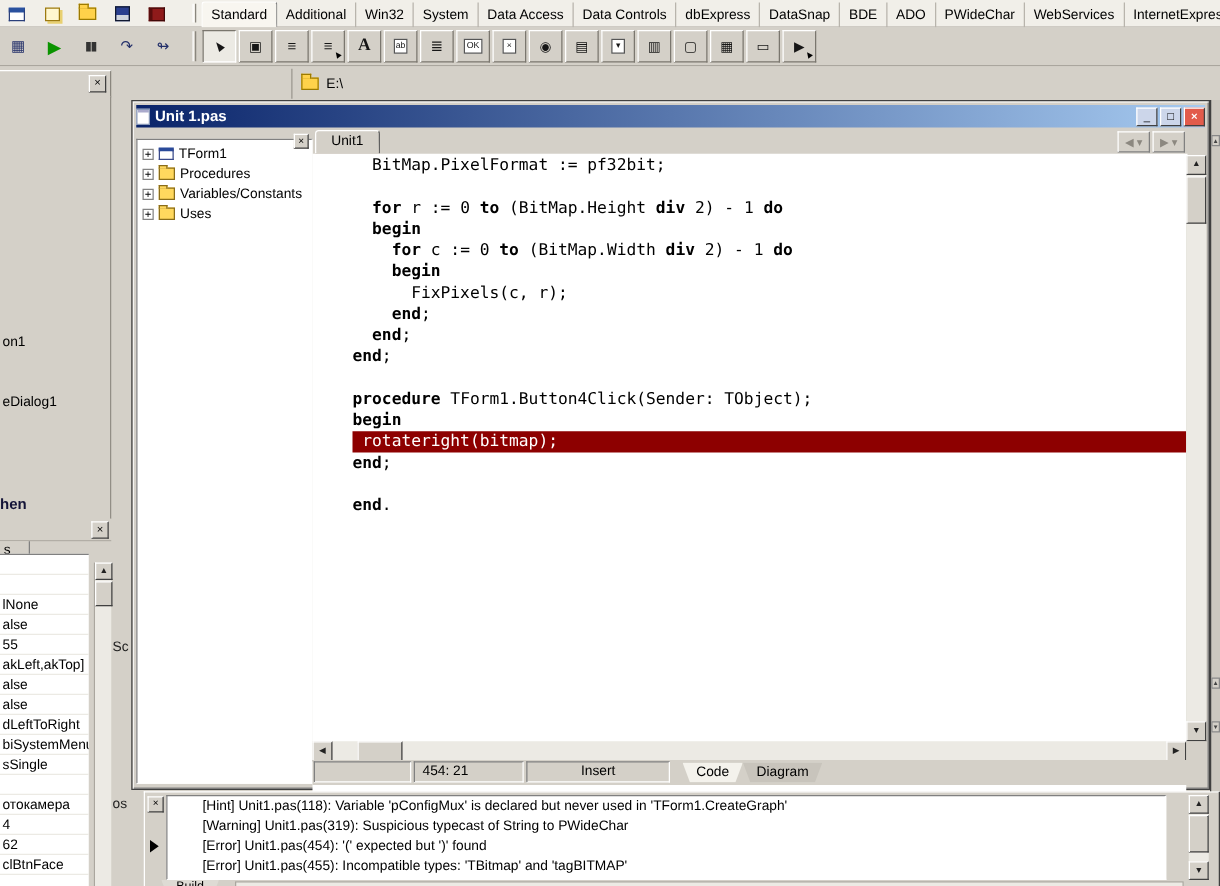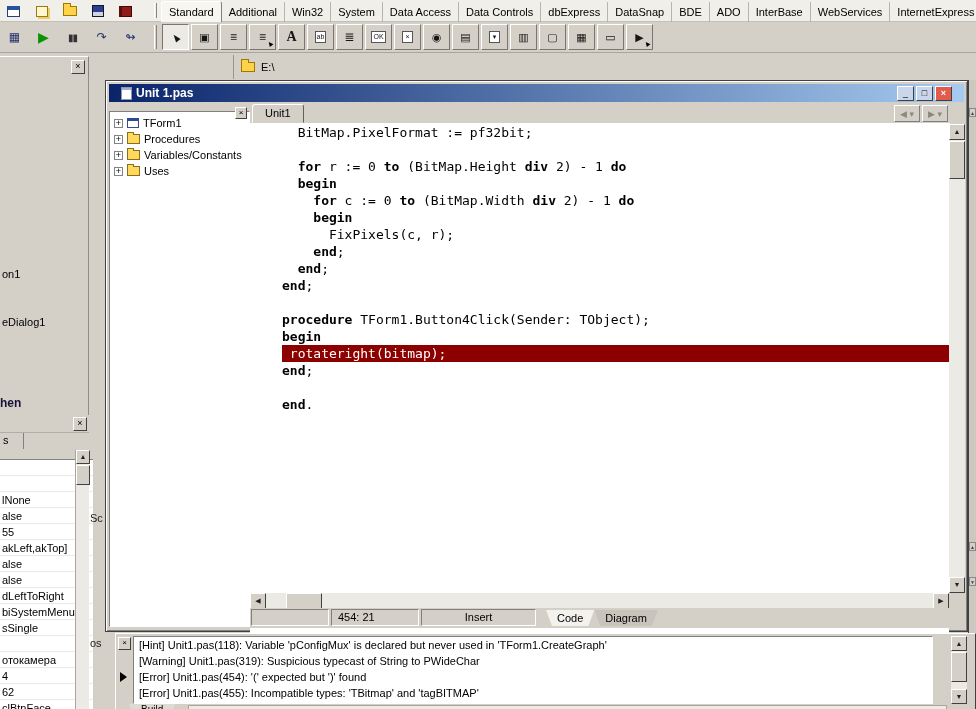--- a/index.html
+++ b/index.html
@@ -53,31 +53,31 @@
   .frag-dark { left:0; top:319px; font-size:12px; font-weight:bold; color:#141438; }
   .sliver { position:absolute; font-size:11px; color:#222; }
   .sliver-1 { left:90px; top:512px; }
   .sliver-2 { left:90px; top:637px; }
 
   
   .inspector { position:absolute; left:0; top:415px; width:89px; height:294px; background:#d4d0c8; }
   .insp-head { position:absolute; left:0; top:0; width:100%; height:18px; border-bottom:1px solid #b2aea6; }
   .insp-head .mini-close { right:2px; top:2px; width:14px; height:14px; }
   .insp-tab { position:absolute; left:0; top:18px; width:24px; height:16px; font-size:11px; line-height:15px; padding-left:3px; border-right:1px solid #808080; background:#d4d0c8; }
-  .insp-grid { position:absolute; left:0; top:44px; width:93px; bottom:0; background:#fff; border-top:1px solid #808080; overflow:hidden; }
+  .insp-grid { position:absolute; left:0; top:28px; width:71px; bottom:0; background:#fff; border-top:1px solid #808080; overflow:hidden; }
   .irow { height:16px; line-height:16px; font-size:11px; border-bottom:1px solid #eceae4; padding-left:2px; white-space:nowrap; overflow:hidden; }
   .insp-sb { position:absolute; right:0; top:35px; width:14px; bottom:0; background:#eceae4; border-left:1px solid #aaa69e; }
   .sb-btn { background:#d4d0c8; border:1px solid; border-color:#fff #404040 #404040 #fff; font-size:7px; text-align:center; color:#222; line-height:12px; }
   .insp-sb .sb-btn { position:absolute; left:0; width:14px; height:14px; }
   .insp-sb .up { top:0; }
   .insp-thumb { position:absolute; left:0; top:15px; width:14px; height:20px; background:#d4d0c8; border:1px solid; border-color:#fff #404040 #404040 #fff; }
 
   
   .edwin { position:absolute; left:105px; top:80px; width:863px; height:552px; background:#d4d0c8; border:1px solid #404040; box-shadow:inset 1px 1px 0 #fff, inset -1px -1px 0 #808080; }
-  .edwin-title { position:absolute; left:3px; top:3px; right:3px; height:18px; background:linear-gradient(90deg,#0a246a,#a6caf0); display:flex; align-items:center; gap:4px; padding:0 12px; }
+  .edwin-title { position:absolute; left:3px; top:3px; right:3px; height:18px; background:linear-gradient(90deg,#0a246a,#a6caf0); display:flex; align-items:center; gap:4px; padding:0 0; }
   .t-icon { width:11px; height:13px; background:#fff; border:1px solid #8898b8; box-shadow:inset 0 2px 0 #aac; }
   .t-text { color:#fff; font-weight:bold; font-size:12px; flex:1; white-space:nowrap; }
   .t-btns { display:flex; gap:2px; }
   .tb { width:17px; height:15px; font-size:9px; line-height:12px; text-align:center; background:#ccd6ea; border:1px solid; border-color:#fff #404040 #404040 #fff; }
   .tb.close { background:#e25b4b; color:#fff; font-weight:bold; }
 
   .tabstrip { position:absolute; left:144px; top:22px; right:17px; height:21px; border-bottom:1px solid #fff; }
   .doc-tab { position:absolute; left:2px; bottom:0; height:19px; padding:0 12px; background:#d4d0c8; border:1px solid; border-color:#fff #606060 #d4d0c8 #fff; border-top-left-radius:3px; border-top-right-radius:3px; font-size:11px; line-height:17px; }
   .nav-btns { position:absolute; right:2px; top:2px; display:flex; gap:2px; }
   .nbtn { width:26px; height:17px; display:flex; align-items:center; justify-content:center; gap:2px; color:#8c8880; font-size:9px; background:#d4d0c8; border:1px solid; border-color:#fff #808080 #808080 #fff; }
@@ -109,21 +109,21 @@
   .sp { border:1px solid; border-color:#808080 #fff #fff #808080; font-size:11px; line-height:15px; padding:0 6px; white-space:nowrap; }
   .sp1 { width:78px; } .sp2 { width:88px; } .sp3 { width:115px; text-align:center; }
   .view-tabs { display:flex; align-items:flex-end; padding-left:8px; }
   .vtab { font-size:11px; padding:2px 11px; background:#c8c4bc; clip-path:polygon(0 0,100% 0,calc(100% - 6px) 100%,6px 100%); }
   .vtab.sel { background:#f4f2ec; }
   .sp-rest { flex:1; border:none; }
 
   
   .msgwin { position:absolute; left:115px; top:633px; width:861px; height:80px; background:#d4d0c8; border:1px solid; border-color:#fff #404040 #404040 #fff; }
   .msg-close { position:absolute; left:2px; top:3px; width:13px; height:13px; font-size:8px; line-height:10px; text-align:center; background:#d4d0c8; border:1px solid; border-color:#fff #404040 #404040 #fff; }
-  .msg-list { position:absolute; left:17px; top:2px; width:800px; height:68px; background:#fff; border:1px solid; border-color:#808080 #fff #fff #808080; overflow:hidden; }
+  .msg-list { position:absolute; left:17px; top:2px; width:800px; height:68px; background:#fff; border:1px solid; border-color:#808080 #fff #fff #808080; overflow:hidden;padding-left:23px; }
   .mrow { height:16px; line-height:16px; font-size:11px; padding-left:5px; white-space:nowrap; }
   .msg-marker { position:absolute; left:4px; width:0; height:0; border-left:7px solid #000; border-top:5px solid transparent; border-bottom:5px solid transparent; }
   .msg-vs { position:absolute; left:835px; top:2px; width:16px; height:68px; background:#eceae4; }
   .msg-vs .sb-btn { position:absolute; left:0; width:16px; height:15px; line-height:13px; }
   .msg-vs .up { top:0; } .msg-vs .down { bottom:0; }
   .msg-thumb { position:absolute; left:0; top:16px; width:16px; height:30px; background:#d4d0c8; border:1px solid; border-color:#fff #404040 #404040 #fff; }
   .build-tab { position:absolute; left:13px; top:70px; height:12px; font-size:10px; line-height:11px; padding:0 12px; background:#dedbd4; clip-path:polygon(0 0,100% 0,calc(100% - 5px) 100%,5px 100%); }
   .msg-hs { position:absolute; left:72px; right:28px; top:71px; height:9px; background:#eceae4; border:1px solid #aaa69e; }
 
   
@@ -158,21 +158,21 @@
         <span class="ptab sel">Standard</span>
         <span class="ptab">Additional</span>
         <span class="ptab">Win32</span>
         <span class="ptab">System</span>
         <span class="ptab">Data Access</span>
         <span class="ptab">Data Controls</span>
         <span class="ptab">dbExpress</span>
         <span class="ptab">DataSnap</span>
         <span class="ptab">BDE</span>
         <span class="ptab">ADO</span>
-        <span class="ptab">InterBase</span>
+        <span class="ptab">PWideChar</span>
         <span class="ptab">WebServices</span>
         <span class="ptab">InternetExpress</span>
       </div>
   </div>
 
   <div class="row-tools">
     <div class="run-icons" id="run-icons">
         <span class="rbtn">
           <span class="g">▦</span>
         </span>

